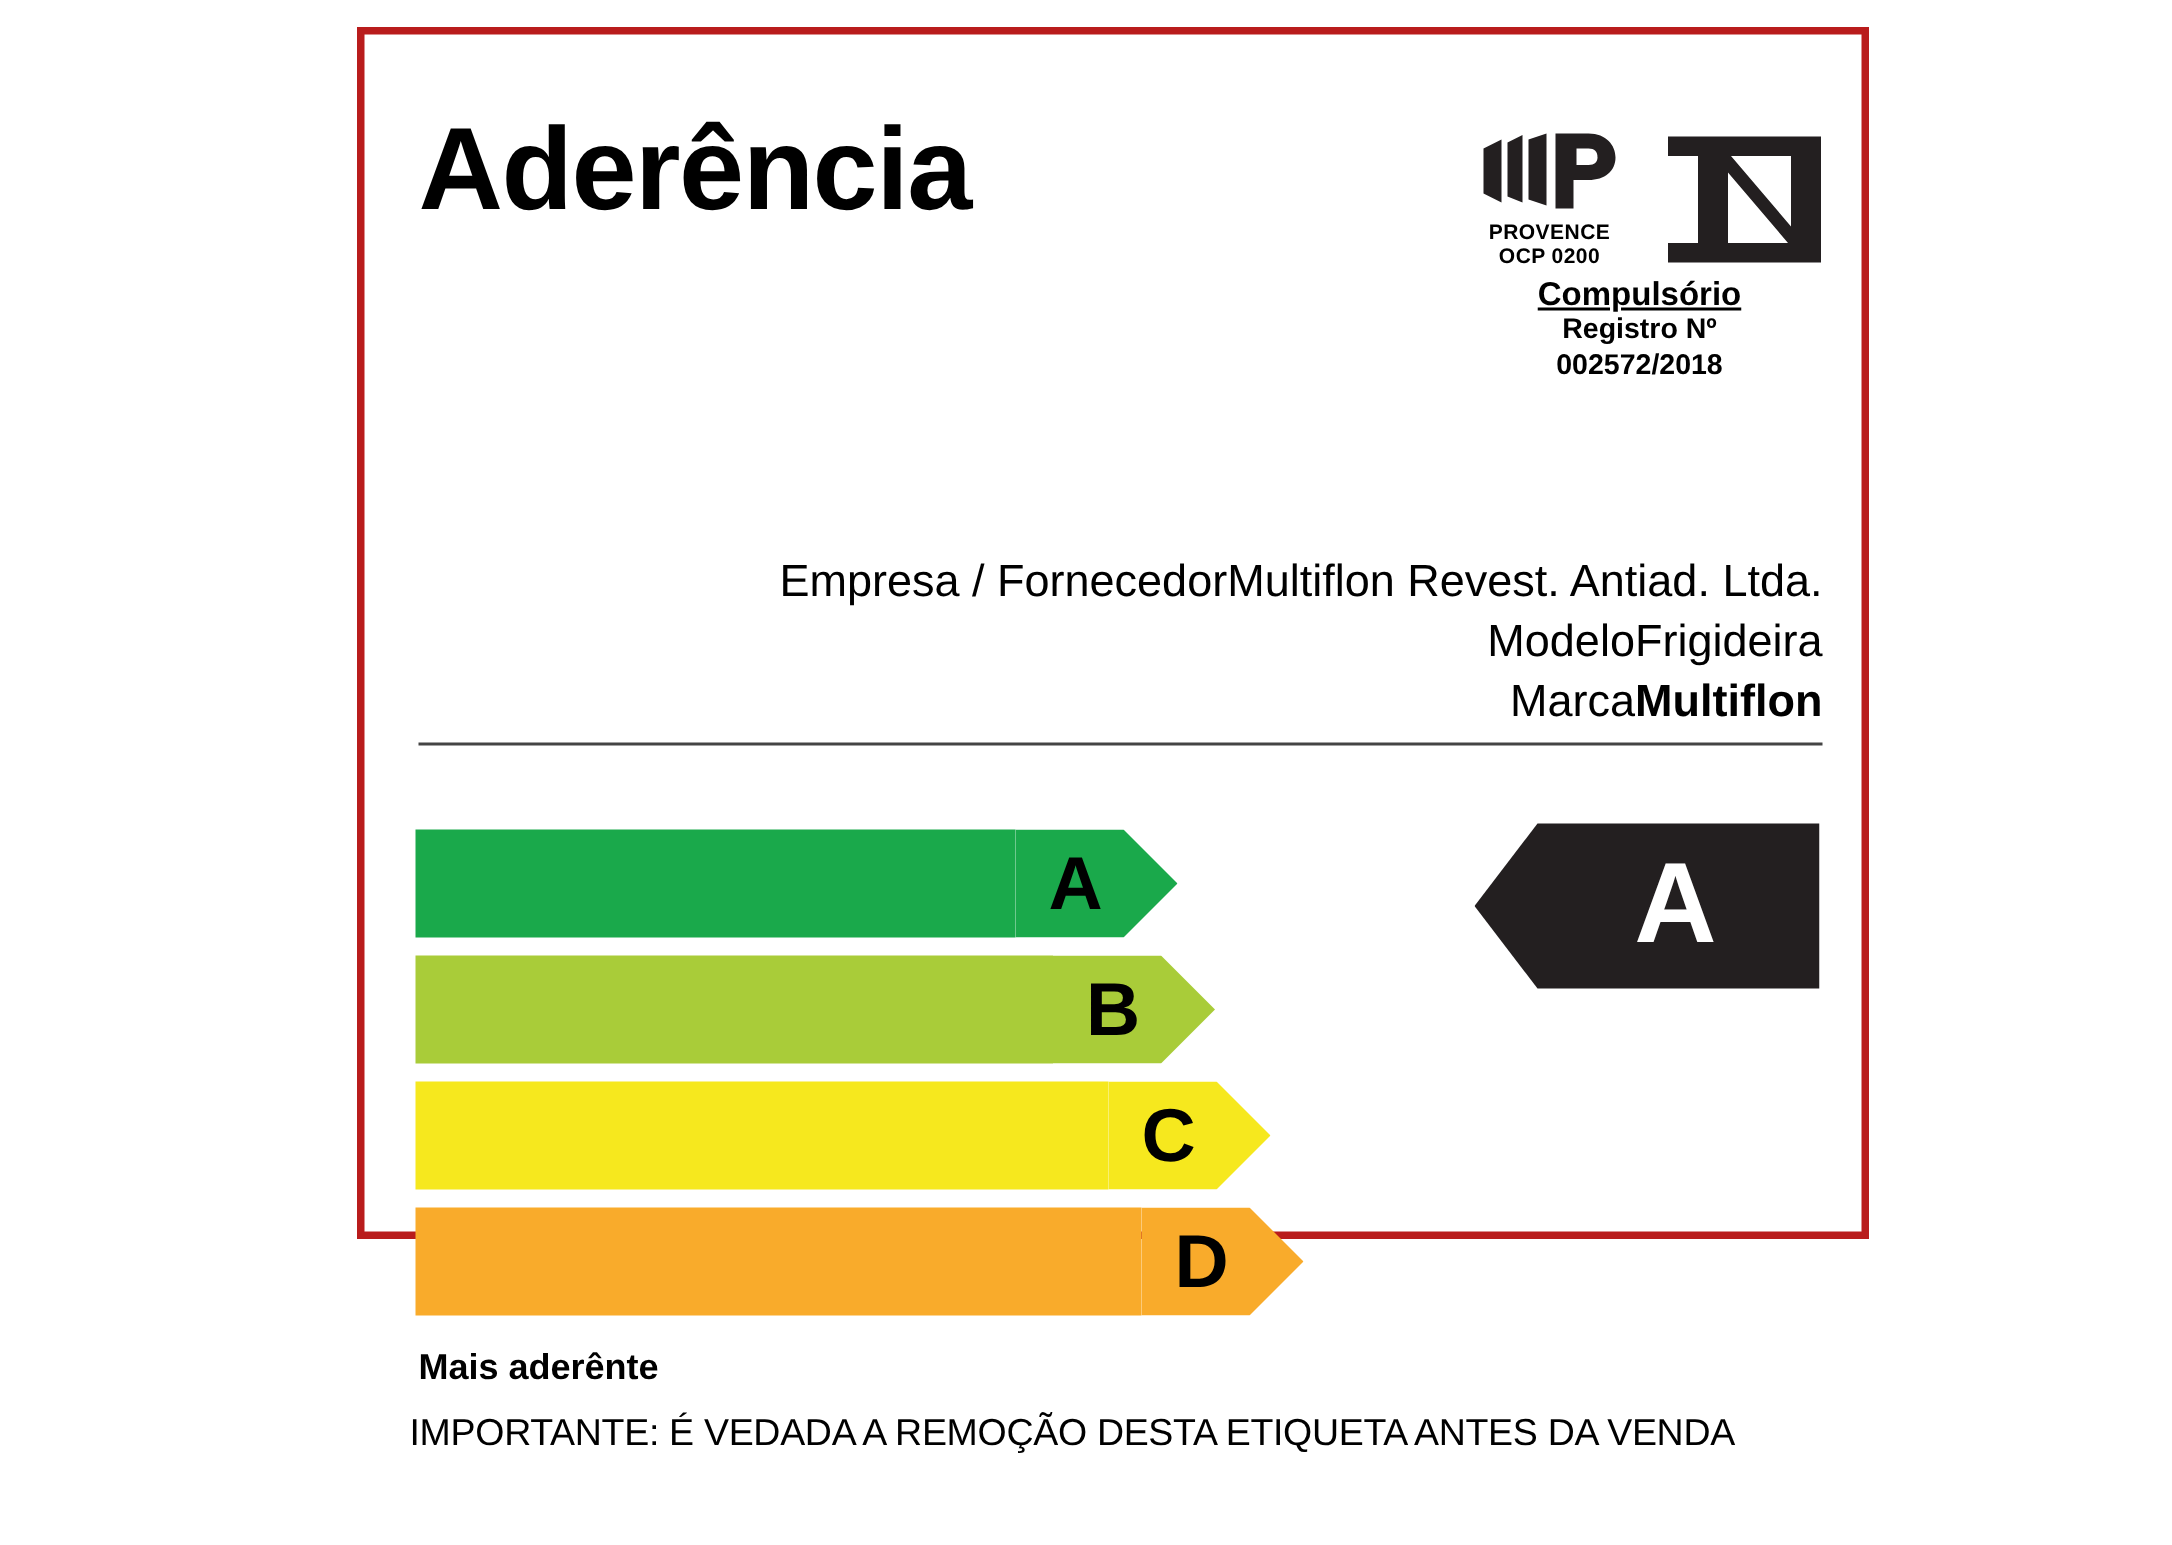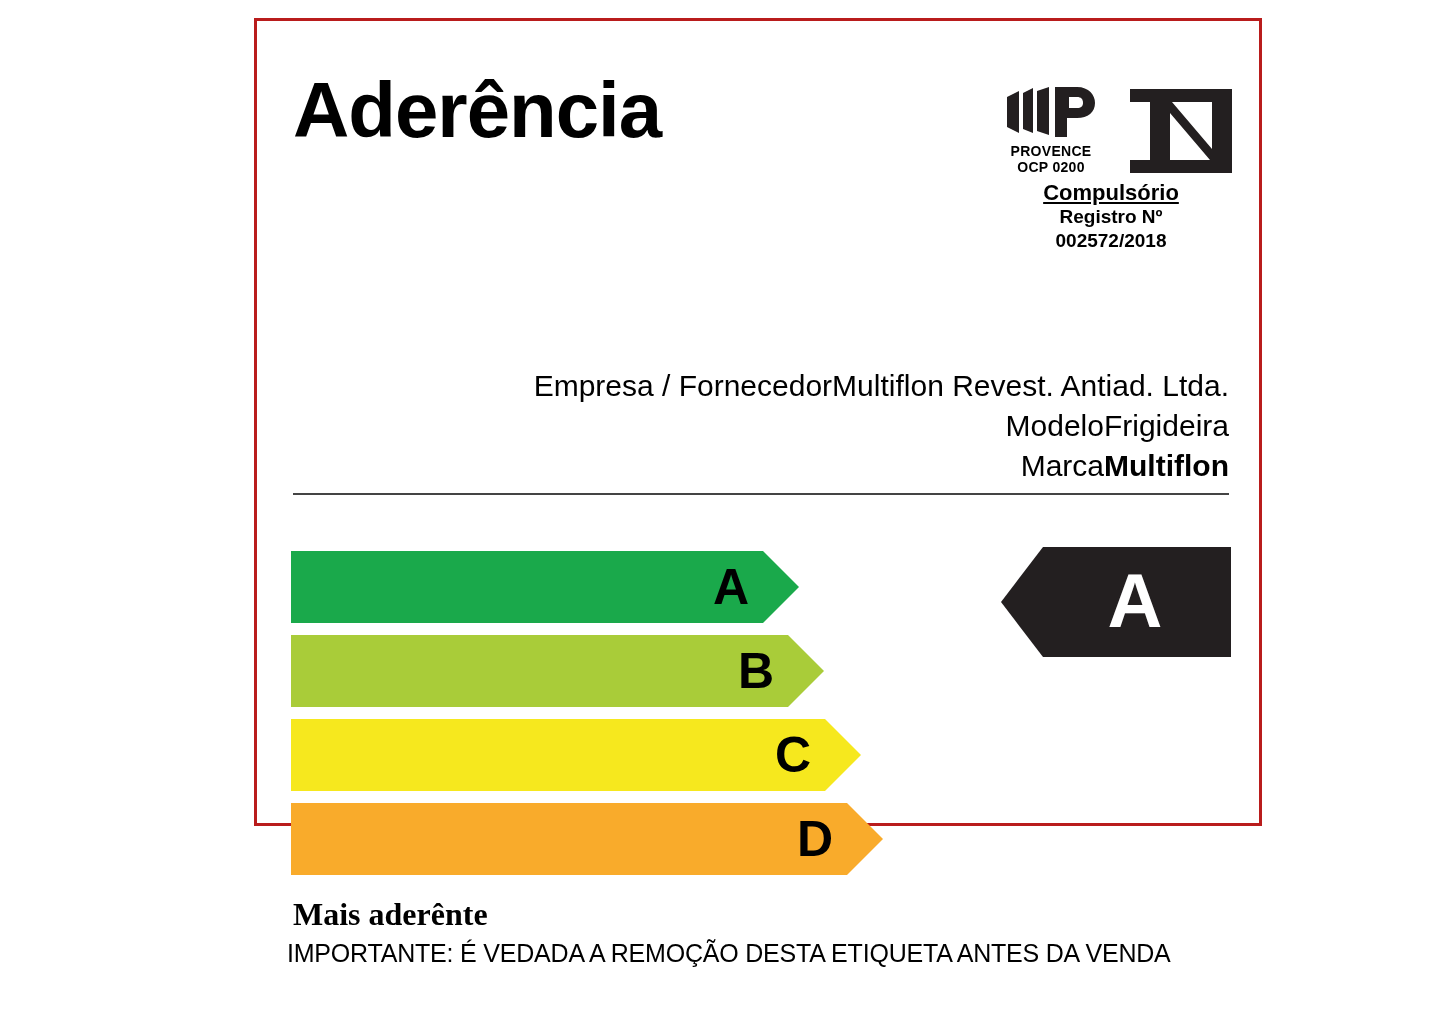--- a/index.html
+++ b/index.html
@@ -14,24 +14,23 @@
     color: #000000;
     overflow: hidden;
   }
 
   .label-card {
     position: absolute;
     left: 238px;
     top: 18px;
     width: 1008px;
     height: 808px;
-    border: 3px solid #b91c1c;
+    border: 5px solid #b91c1c;
     background: #ffffff;
     box-sizing: border-box;
-    margin-left: 16px;
   }
 
   
   .title {
     position: absolute;
     left: 36px;
     top: 50px;
     font-size: 78px;
     font-weight: bold;
     letter-spacing: -1px;
@@ -118,23 +117,22 @@
     position: absolute;
     left: 36px;
     top: 488px;
     font-size: 27px;
     font-weight: bold;
   }
   .scale-bottom-label {
     position: absolute;
     left: 36px;
     top: 875px;
-    font-size: 32px;
-    font-weight: bold;
-    font-family: Liberation Serif, serif;
+    font-size: 24px;
+    font-weight: bold;
   }
   .important {
     position: absolute;
     left: 30px;
     top: 918px;
     font-size: 25px;
     letter-spacing: -0.2px;
   }
 
   .bars {

